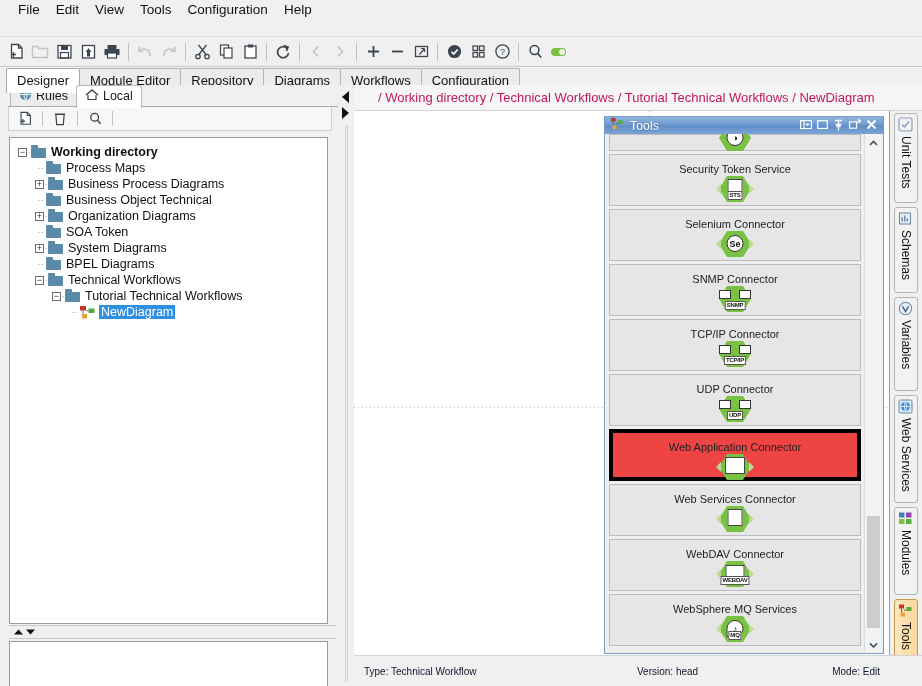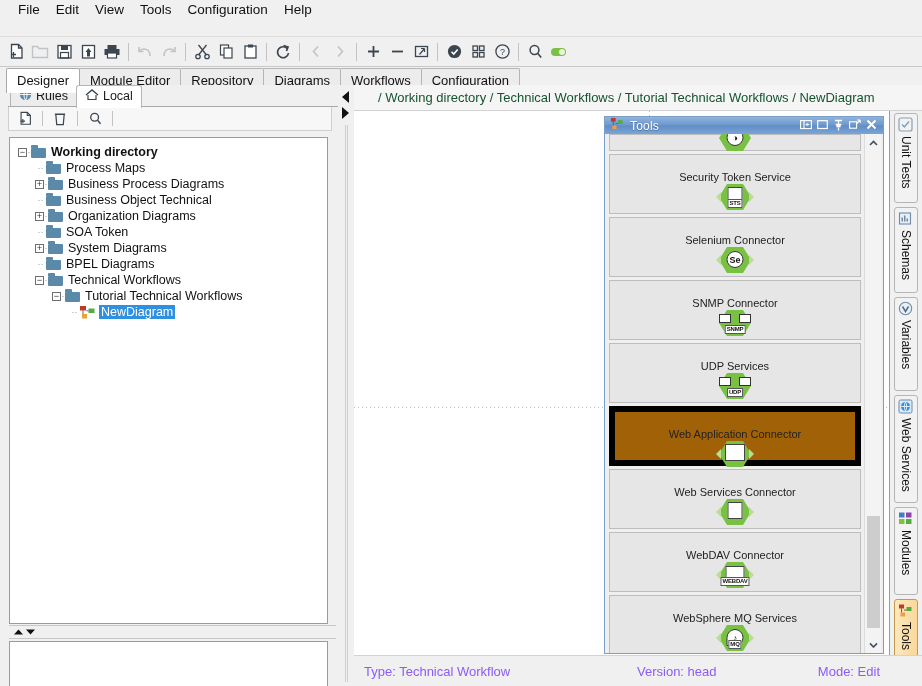--- a/index.html
+++ b/index.html
@@ -108,56 +108,56 @@
   .vsplit .arr { position: absolute; left: 2px; width: 0; height: 0; }
   .vsplit .a1 { top: 6px;  border-top: 6px solid transparent; border-bottom: 6px solid transparent; border-right: 7px solid #111; }
   .vsplit .a2 { top: 22px; border-top: 6px solid transparent; border-bottom: 6px solid transparent; border-left: 7px solid #111; }
   .vsplit .line { position: absolute; left: 5px; top: 40px; bottom: 4px; width: 3px;
                   border-left: 1px solid #cfcfcf; border-right: 1px solid #cfcfcf; }
 
   
   .editor { position: absolute; left: 354px; top: 0; right: 0; bottom: 0; background: #f5f5f5; }
   .breadcrumb { position: absolute; left: 0; top: 0; right: 0; height: 26px;
                 display: flex; align-items: center; padding-left: 24px;
-                font-size: 13px; color: #14532d; background: #f5f5f5;
+                font-size: 13px; color: #be185d; background: #f5f5f5;
                 border-bottom: 1px solid #d2d2d2; }
   .canvaswrap { position: absolute; left: 0; top: 26px; right: 32px; bottom: 31px;
                 background: #fff; border-right: 1px solid #9b9b9b; overflow: hidden; }
   .canvas { position: absolute; inset: 0; background: #fff; }
   .gline { position: absolute; }
   .gline.v { width: 1px; top: 0; bottom: 0;
     background-image: linear-gradient(to bottom, #bdbdbd 1px, transparent 1px);
     background-size: 1px 4px; }
   .gline.h { height: 1px; left: 0; right: 0;
     background-image: linear-gradient(to right, #bdbdbd 1px, transparent 1px);
     background-size: 4px 1px; }
 
   .statusbar { position: absolute; left: 0; right: 0; bottom: 0; height: 31px;
                background: #f0f0f0; border-top: 1px solid #d2d2d2;
-               display: flex; align-items: center; font-size: 13px; color: #8b5cf6; }
+               display: flex; align-items: center; font-size: 10px; color: #0f172a; }
   .statusbar .s1 { position: absolute; left: 10px; }
   .statusbar .s2 { position: absolute; left: 283px; }
   .statusbar .s3 { position: absolute; right: 42px; }
 
   
   .toolspanel { position: absolute; left: 604px; top: 116px; width: 280px; height: 538px;
                 background: #f4f4f4; border: 1px solid #7a9ec6; }
   .tp-title { height: 17px; display: flex; align-items: center;
               background: linear-gradient(to bottom, #8fb4de 0%, #6d97cc 48%, #5f8dc6 52%, #7ba5d6 100%);
               color: #fff; font-size: 12px; padding: 0 3px 0 5px; }
   .tp-title .ttl { margin-left: 6px; letter-spacing: .2px; text-shadow: 0 1px 0 rgba(0,0,0,.25); }
   .tp-btns { margin-left: auto; display: flex; align-items: center; gap: 5px; padding-right: 3px; }
   .tp-btns span { font-size: 11px; color: #fff; line-height: 11px; cursor: default; }
 
   .tp-body { position: absolute; left: 0; top: 17px; right: 0; bottom: 0; background: #efefef; }
   .tp-list { position: absolute; left: 4px; top: 0; right: 22px; bottom: 0; overflow: hidden; }
   .titem { margin: 0 0 3px 0; background: #e6e6e6; border: 1px solid #bdbdbd;
-           height: 60px; display: flex; flex-direction: column; align-items: center;
-           justify-content: flex-start; cursor: default; padding-top: 16px; }
-  .titem.sel { background: #a16207; border: 6px solid #000000; justify-content: space-between; }
+           height: 52px; display: flex; flex-direction: column; align-items: center;
+           justify-content: flex-start; cursor: default; padding-top: 8px; }
+  .titem.sel { background: #ef4444; border: 4px solid #000000; justify-content: space-between; }
   .titem .tname { font-size: 11px; color: #222; line-height: 12px; }
   .hexicon { width: 40px; height: 26px; position: relative; margin-top: 1px; }
   .hexicon .hx { position: absolute; left: 4px; top: 0; width: 32px; height: 26px;
      background: #79c143; clip-path: polygon(25% 0,75% 0,100% 50%,75% 100%,25% 100%,0 50%); }
   .hexicon .chv { position: absolute; top: 8px; width: 0; height: 0;
      border-top: 5px solid transparent; border-bottom: 5px solid transparent; }
   .hexicon .chl { left: 1px; border-right: 5px solid #b9de93; }
   .hexicon .chr { right: 1px; border-left: 5px solid #b9de93; }
   .hexicon .badge { position: absolute; left: 50%; transform: translateX(-50%); bottom: 2px;
      background: #fff; border: 1px solid #555; color: #111; font-size: 6px; line-height: 7px;
@@ -673,21 +673,30 @@
           <div class="titem">
             <div class="tname">SNMP Connector</div>
             <div class="hexicon">
               <span class="hx"></span>
               <span class="mon l"></span>
               <span class="mon r"></span>
               <span class="badge">SNMP</span>
             </div>
           </div>
           <div class="titem">
-            <div class="tname">UDP Services</div>
+            <div class="tname">TCP/IP Connector</div>
+            <div class="hexicon">
+              <span class="hx"></span>
+              <span class="mon l"></span>
+              <span class="mon r"></span>
+              <span class="badge">TCP/IP</span>
+            </div>
+          </div>
+          <div class="titem">
+            <div class="tname">UDP Connector</div>
             <div class="hexicon">
               <span class="hx"></span>
               <span class="mon l"></span>
               <span class="mon r"></span>
               <span class="badge">UDP</span>
             </div>
           </div>
           <div class="titem sel">
             <div class="tname">Web Application Connector</div>
             <div class="hexicon">

